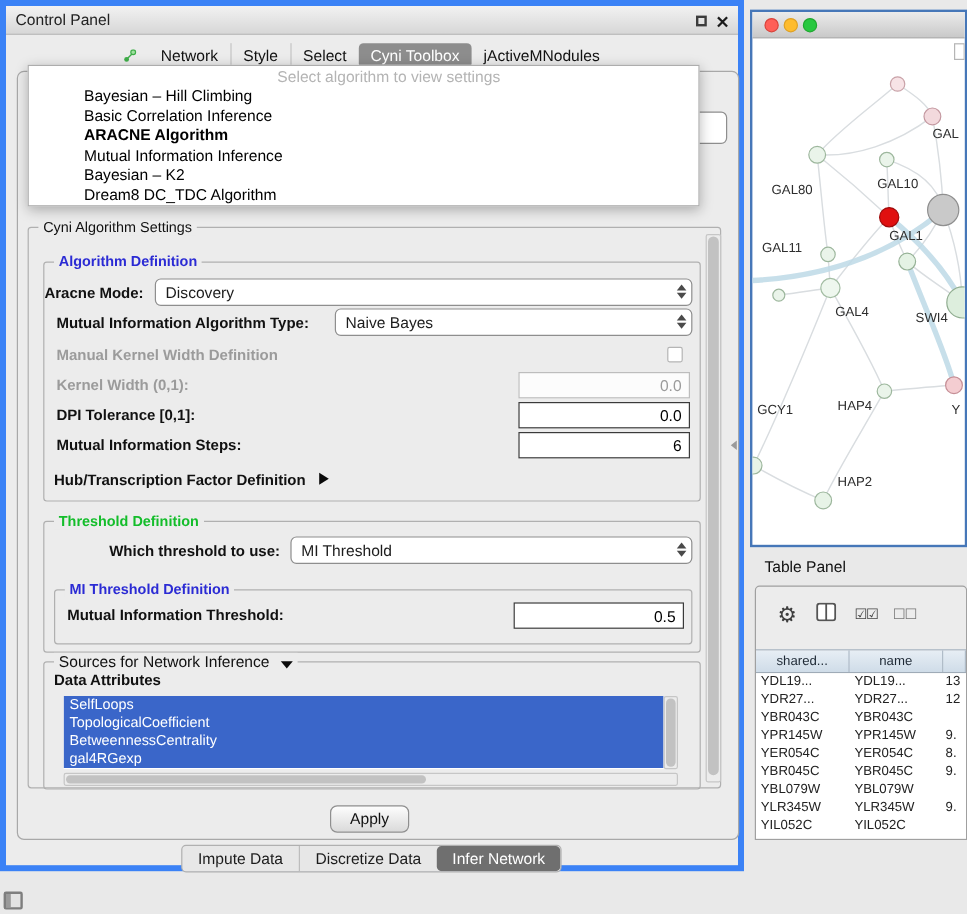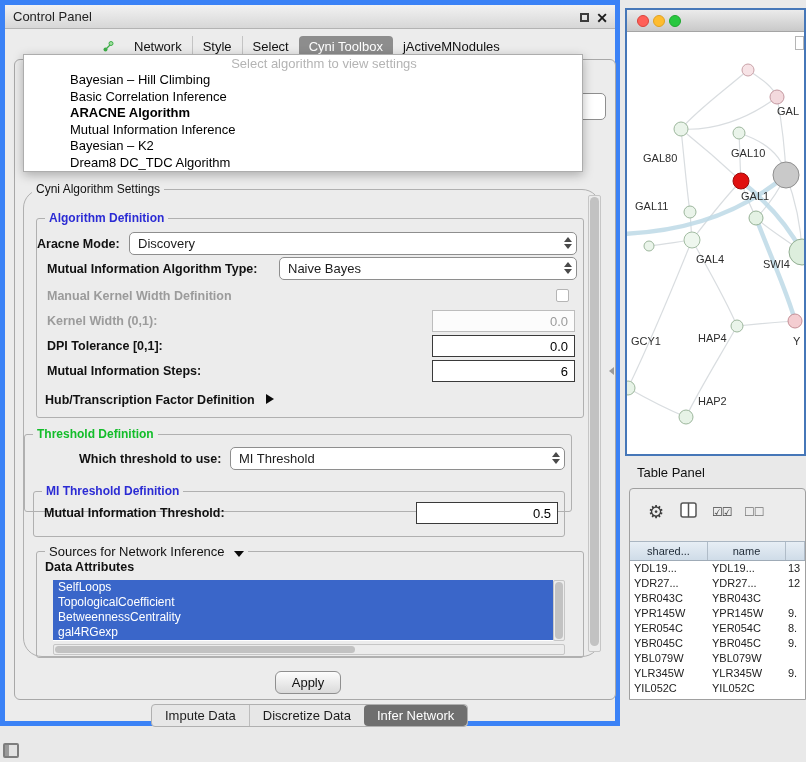--- a/index.html
+++ b/index.html
@@ -167,21 +167,21 @@
     <div style="display:flex;flex-direction:column;flex:1;">
         <div class="dd-item">Bayesian – Hill Climbing</div>
         <div class="dd-item">Basic Correlation Inference</div>
         <div class="dd-item dd-sel">ARACNE Algorithm</div>
         <div class="dd-item">Mutual Information Inference</div>
         <div class="dd-item">Bayesian – K2</div>
         <div class="dd-item">Dream8 DC_TDC Algorithm</div>
       </div>
   </div>
 
-  <div class="grp" style="left:18px;top:184px;width:578px;height:468px;border-radius:19px;">
+  <div class="grp" style="left:18px;top:184px;width:578px;height:468px;">
     <span class="gt">Cyni Algorithm Settings</span>
 
     <div class="vscroll" style="left:564px;top:5px;width:13px;height:457px;">
       <div class="vthumb" style="width:9px;height:449px;"></div>
     </div>
 
     <div class="grp" style="left:12px;top:28px;width:548px;height:200px;">
       <span class="gt gt-blue">Algorithm Definition</span>
 
       <span class="lbl" style="left:0;top:18px;">Aracne Mode:</span>
@@ -213,21 +213,21 @@
 
       <span class="lbl" style="left:10px;top:145px;">Mutual Information Steps:</span>
       <input class="fld" style="left: 395px; top: 141px; width: 143px; height: 22px;" value="6">
 
       <span class="lbl" style="left:8px;top:174px;">
         <span>Hub/Transcription Factor Definition</span>
         <span class="tri-r"></span>
       </span>
     </div>
 
-    <div class="grp" style="left:0;top:244px;width:548px;height:78px;">
+    <div class="grp" style="left:12px;top:244px;width:548px;height:110px;">
       <span class="gt gt-green">Threshold Definition</span>
 
       <span class="lbl" style="left:54px;top:17px;">Which threshold to use:</span>
       <div class="combo" style="left:205px;top:12px;width:335px;height:23px;">
         <span>MI Threshold</span>
         <span class="combo-ctl">
           <span class="arr-up"></span>
             <span class="arr-dn"></span>
           </span>
       </div>

